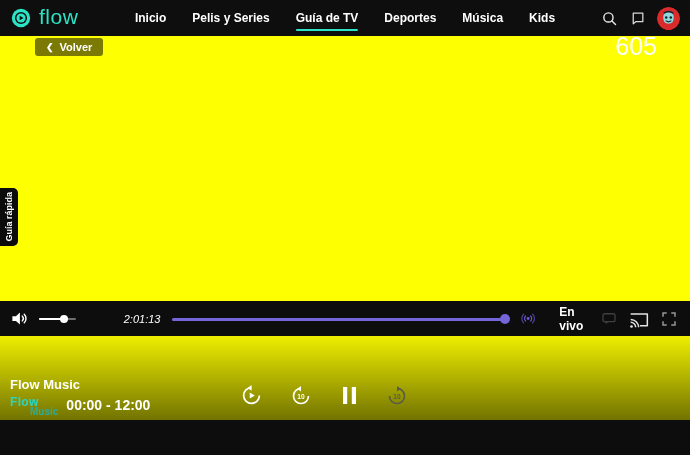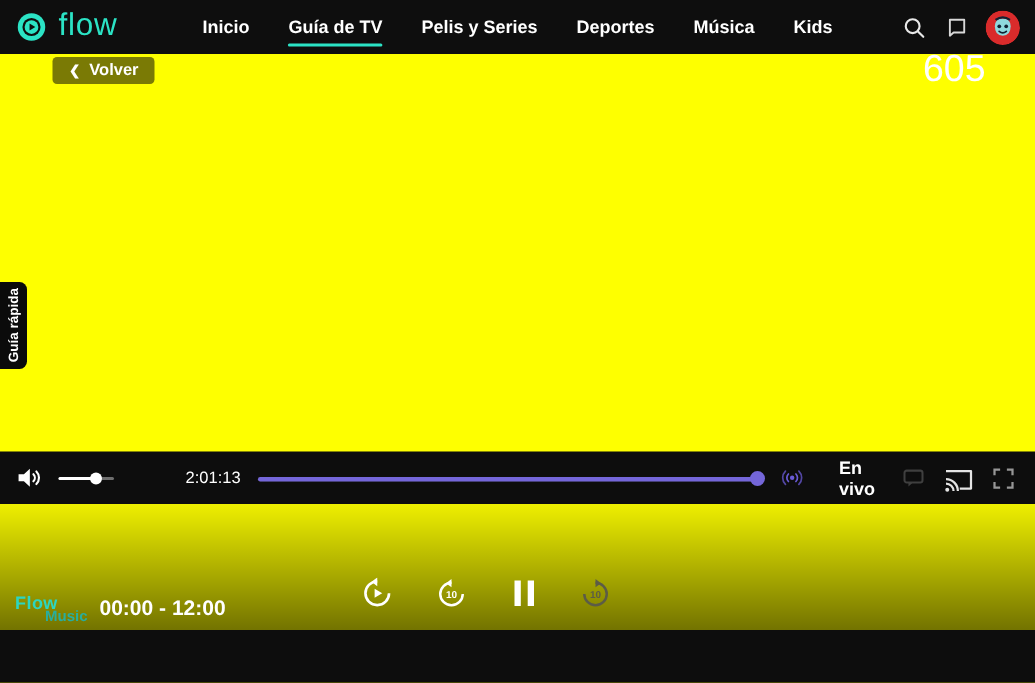--- a/index.html
+++ b/index.html
@@ -46,21 +46,21 @@
   .controls { position:absolute; left:241px; bottom:14px; width:166px; display:flex; justify-content:space-between; align-items:center; }
   .ctrl-btn { background:none; border:none; cursor:pointer; padding:0; display:flex; align-items:center; }
 
   
   .bottom-bar { position:absolute; bottom:0; left:0; width:690px; height:35px; background:#0d0d0d;
                 display:flex; align-items:center; padding:0 10px; z-index:5; }
   .volume-slider { position:relative; width:38px; height:12px; margin-left:10px; cursor:pointer; }
   .vol-track { position:absolute; top:5px; left:0; right:0; height:2px; background:#6e6e6e; border-radius:1px; }
   .vol-fill { height:2px; background:#fff; border-radius:1px; }
   .vol-knob { position:absolute; top:2px; width:8px; height:8px; border-radius:50%; background:#fff; transform:translateX(-4px); }
-  .elapsed { color:#fff; font-size:11px; margin-left:48px; min-width:38px; }
+  .elapsed { color:#fff; font-size:11px; margin-left:48px; min-width:38px;font-style:italic; }
   .progress { position:relative; width:348px; height:12px; margin-left:10px; cursor:pointer; }
   .progress-track { position:absolute; top:5px; left:0; right:0; height:3px; border-radius:2px; background:#2a2a2a; }
   .progress-fill { height:3px; border-radius:2px; background:#7466d9; }
   .progress-knob { position:absolute; top:1.5px; right:-2px; width:10px; height:10px; border-radius:50%; background:#7466d9; }
   .live-wrap { display:flex; align-items:center; margin-left:12px; gap:23px; cursor:pointer; }
   .live-label { color:#fff; font-size:12px; font-weight:700; }
   .right-icons { margin-left:auto; display:flex; align-items:center; gap:11px; padding-right:2px; }
 </style>
 </head>
 <body>
@@ -73,22 +73,22 @@
         <circle cx="12" cy="12" r="10" fill="#2be3c5"></circle>
         <circle cx="12" cy="12" r="6.6" fill="#0e0e0e"></circle>
         <circle cx="12" cy="12" r="5" fill="#2be3c5"></circle>
         <polygon points="10.6,9.5 14.8,12 10.6,14.5" fill="#0e0e0e"></polygon>
       </svg>
       <span class="brand-text">flow</span>
     </div>
 
     <nav class="nav">
       <a class="nav-item">Inicio</a>
+      <a class="nav-item">Pelis y Series</a>
       <a class="nav-item active">Guía de TV</a>
-      <a class="nav-item">Pelis y Series</a>
       <a class="nav-item">Deportes</a>
       <a class="nav-item">Música</a>
       <a class="nav-item">Kids</a>
     </nav>
 
     <div class="topbar-right">
       <button class="icon-btn">
         <svg width="17" height="17" viewBox="0 0 24 24">
           <circle cx="10.5" cy="10.5" r="6.5" fill="none" stroke="#e8e8e8" stroke-width="2"></circle>
           <line x1="15.5" y1="15.5" x2="20.5" y2="20.5" stroke="#e8e8e8" stroke-width="2" stroke-linecap="round"></line>
@@ -120,20 +120,21 @@
     </button>
 
     <div class="channel-number">605</div>
 
     <div class="quick-guide-tab">
       <span>Guía rápida</span>
     </div>
 
     <div class="player-overlay">
       <div class="now-playing">
+        <div class="np-title">Flow Music</div>
         <div class="np-row">
           <div class="channel-logo">
             <span class="logo-line1">Flow</span>
             <span class="logo-line2">Music</span>
           </div>
           <span class="np-time">00:00 - 12:00</span>
         </div>
       </div>
 
       <div class="controls">

